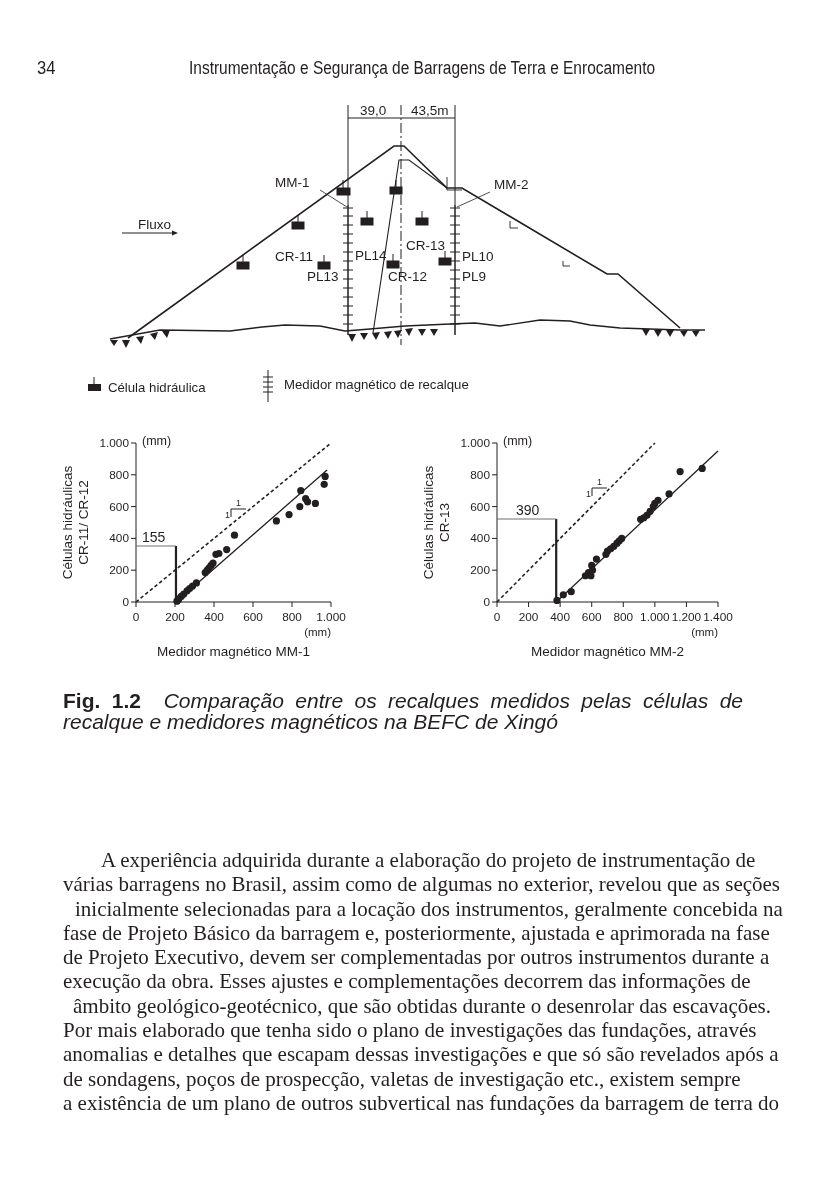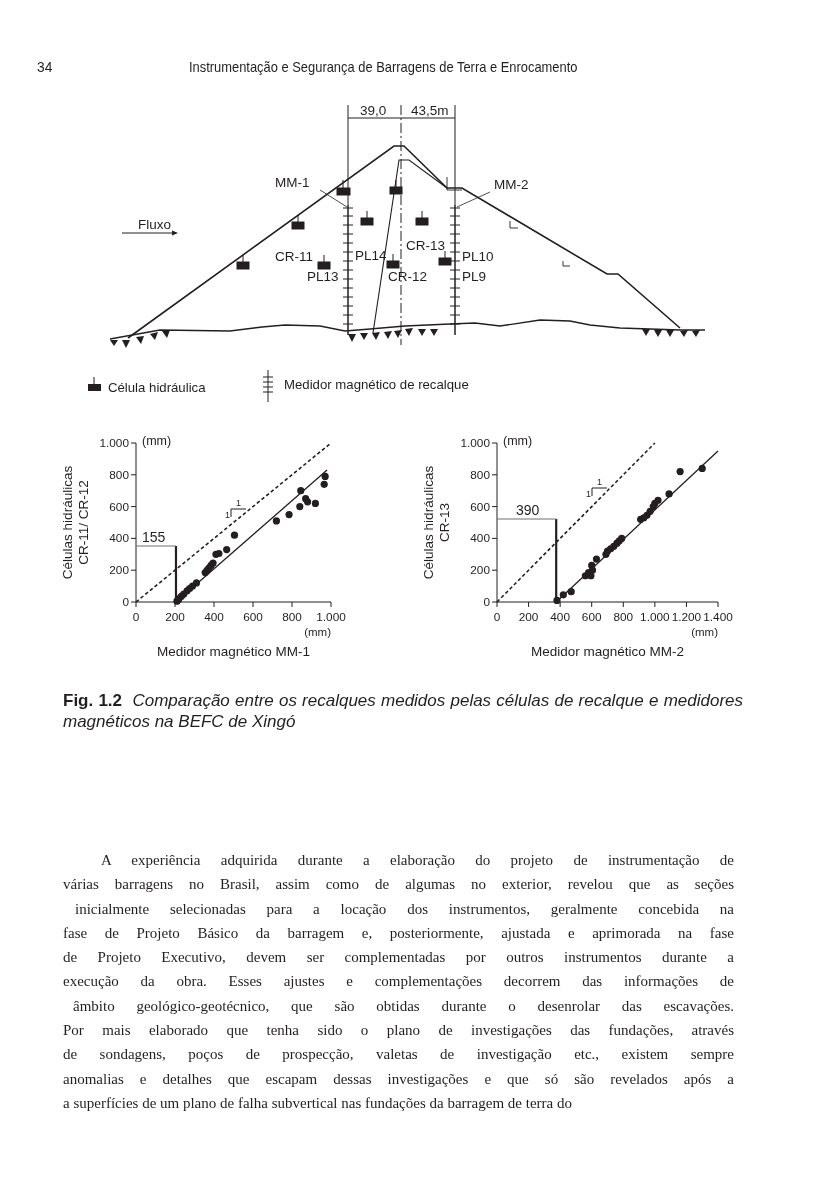--- a/index.html
+++ b/index.html
@@ -1,27 +1,27 @@
 <!DOCTYPE html>
 <html><head>
 <meta charset="utf-8">
 <style>
   html, body { margin: 0; padding: 0; background: #ffffff; }
   body { width: 818px; height: 1200px; position: relative; overflow: hidden; color: #231f20; }
   .sans { font-family: "Liberation Sans", "DejaVu Sans", sans-serif; }
   .serif { font-family: "Liberation Serif", "DejaVu Serif", serif; }
-  .running-head { position: absolute; top: 58px; left: 0; width: 678px; height: 22px; font-size: 15px; }
+  .running-head { position: absolute; top: 58px; left: 0; width: 678px; height: 22px; font-size: 18px; }
   .page-num { position: absolute; left: 37px; top: 0; letter-spacing: 0; transform: scaleX(0.92); transform-origin: left; }
   .book-title { position: absolute; left: 189px; top: 0; transform: scaleX(0.86); transform-origin: left; white-space: nowrap; }
   svg text { font-family: "Liberation Sans", "DejaVu Sans", sans-serif; fill: #231f20; }
   .figure { position: absolute; left: 0; top: 0; }
-  .caption { position: absolute; left: 63px; top: 690px; width: 680px; font-size: 17px; line-height: 21px; text-align: justify; text-align-last: left; }
+  .caption { position: absolute; left: 63px; top: 690px; width: 680px; font-size: 21px; line-height: 21px; text-align: justify; text-align-last: left; }
   .caption b { font-weight: bold; font-style: normal; }
   .caption i { font-style: italic; }
-  .body-text { position: absolute; left: 63px; top: 848px; width: 671px; font-size: 15px; line-height: 24.3px; }
+  .body-text { position: absolute; left: 63px; top: 848px; width: 671px; font-size: 21px; line-height: 24.3px; }
   .body-text p { margin: 0; text-indent: 38px; text-align: justify; text-align-last: left; }
   .line { display: block; text-align: justify; text-align-last: justify; white-space: nowrap; }
   .line.last { text-align-last: left; }
 </style>
 </head>
 <body>
 
 <div class="running-head sans">
   <span class="page-num">34</span>
   <span class="book-title">Instrumentação e Segurança de Barragens de Terra e Enrocamento</span>
@@ -309,17 +309,17 @@
 <div class="body-text serif">
   <p id="body-p" style="text-indent: 0px;">
       <span class="line" style="text-indent: 38px;">A experiência adquirida durante a elaboração do projeto de instrumentação de</span>
       <span class="line" style="text-indent: 0px; margin-left: 0px;">várias barragens no Brasil, assim como de algumas no exterior, revelou que as seções</span>
       <span class="line" style="text-indent: 0px; margin-left: 12px;">inicialmente selecionadas para a locação dos instrumentos, geralmente concebida na</span>
       <span class="line" style="text-indent: 0px; margin-left: 0px;">fase de Projeto Básico da barragem e, posteriormente, ajustada e aprimorada na fase</span>
       <span class="line" style="text-indent: 0px; margin-left: 0px;">de Projeto Executivo, devem ser complementadas por outros instrumentos durante a</span>
       <span class="line" style="text-indent: 0px; margin-left: 0px;">execução da obra. Esses ajustes e complementações decorrem das informações de</span>
       <span class="line" style="text-indent: 0px; margin-left: 10px;">âmbito geológico-geotécnico, que são obtidas durante o desenrolar das escavações.</span>
       <span class="line" style="text-indent: 0px; margin-left: 0px;">Por mais elaborado que tenha sido o plano de investigações das fundações, através</span>
+      <span class="line" style="text-indent: 0px; margin-left: 0px;">anomalias e detalhes que escapam dessas investigações e que só são revelados após a</span>
       <span class="line" style="text-indent: 0px; margin-left: 0px;">de sondagens, poços de prospecção, valetas de investigação etc., existem sempre</span>
-      <span class="line" style="text-indent: 0px; margin-left: 0px;">anomalias e detalhes que escapam dessas investigações e que só são revelados após a</span>
-      <span class="line last" style="text-indent: 0px; margin-left: 0px;">a superfícies de um plano de falha subvertical nas fundações da barragem de terra do</span>
+      <span class="line last" style="text-indent: 0px; margin-left: 0px;">a existência de um plano de outros subvertical nas fundações da barragem de terra do</span>
     </p>
 </div>
 
 </body></html>

